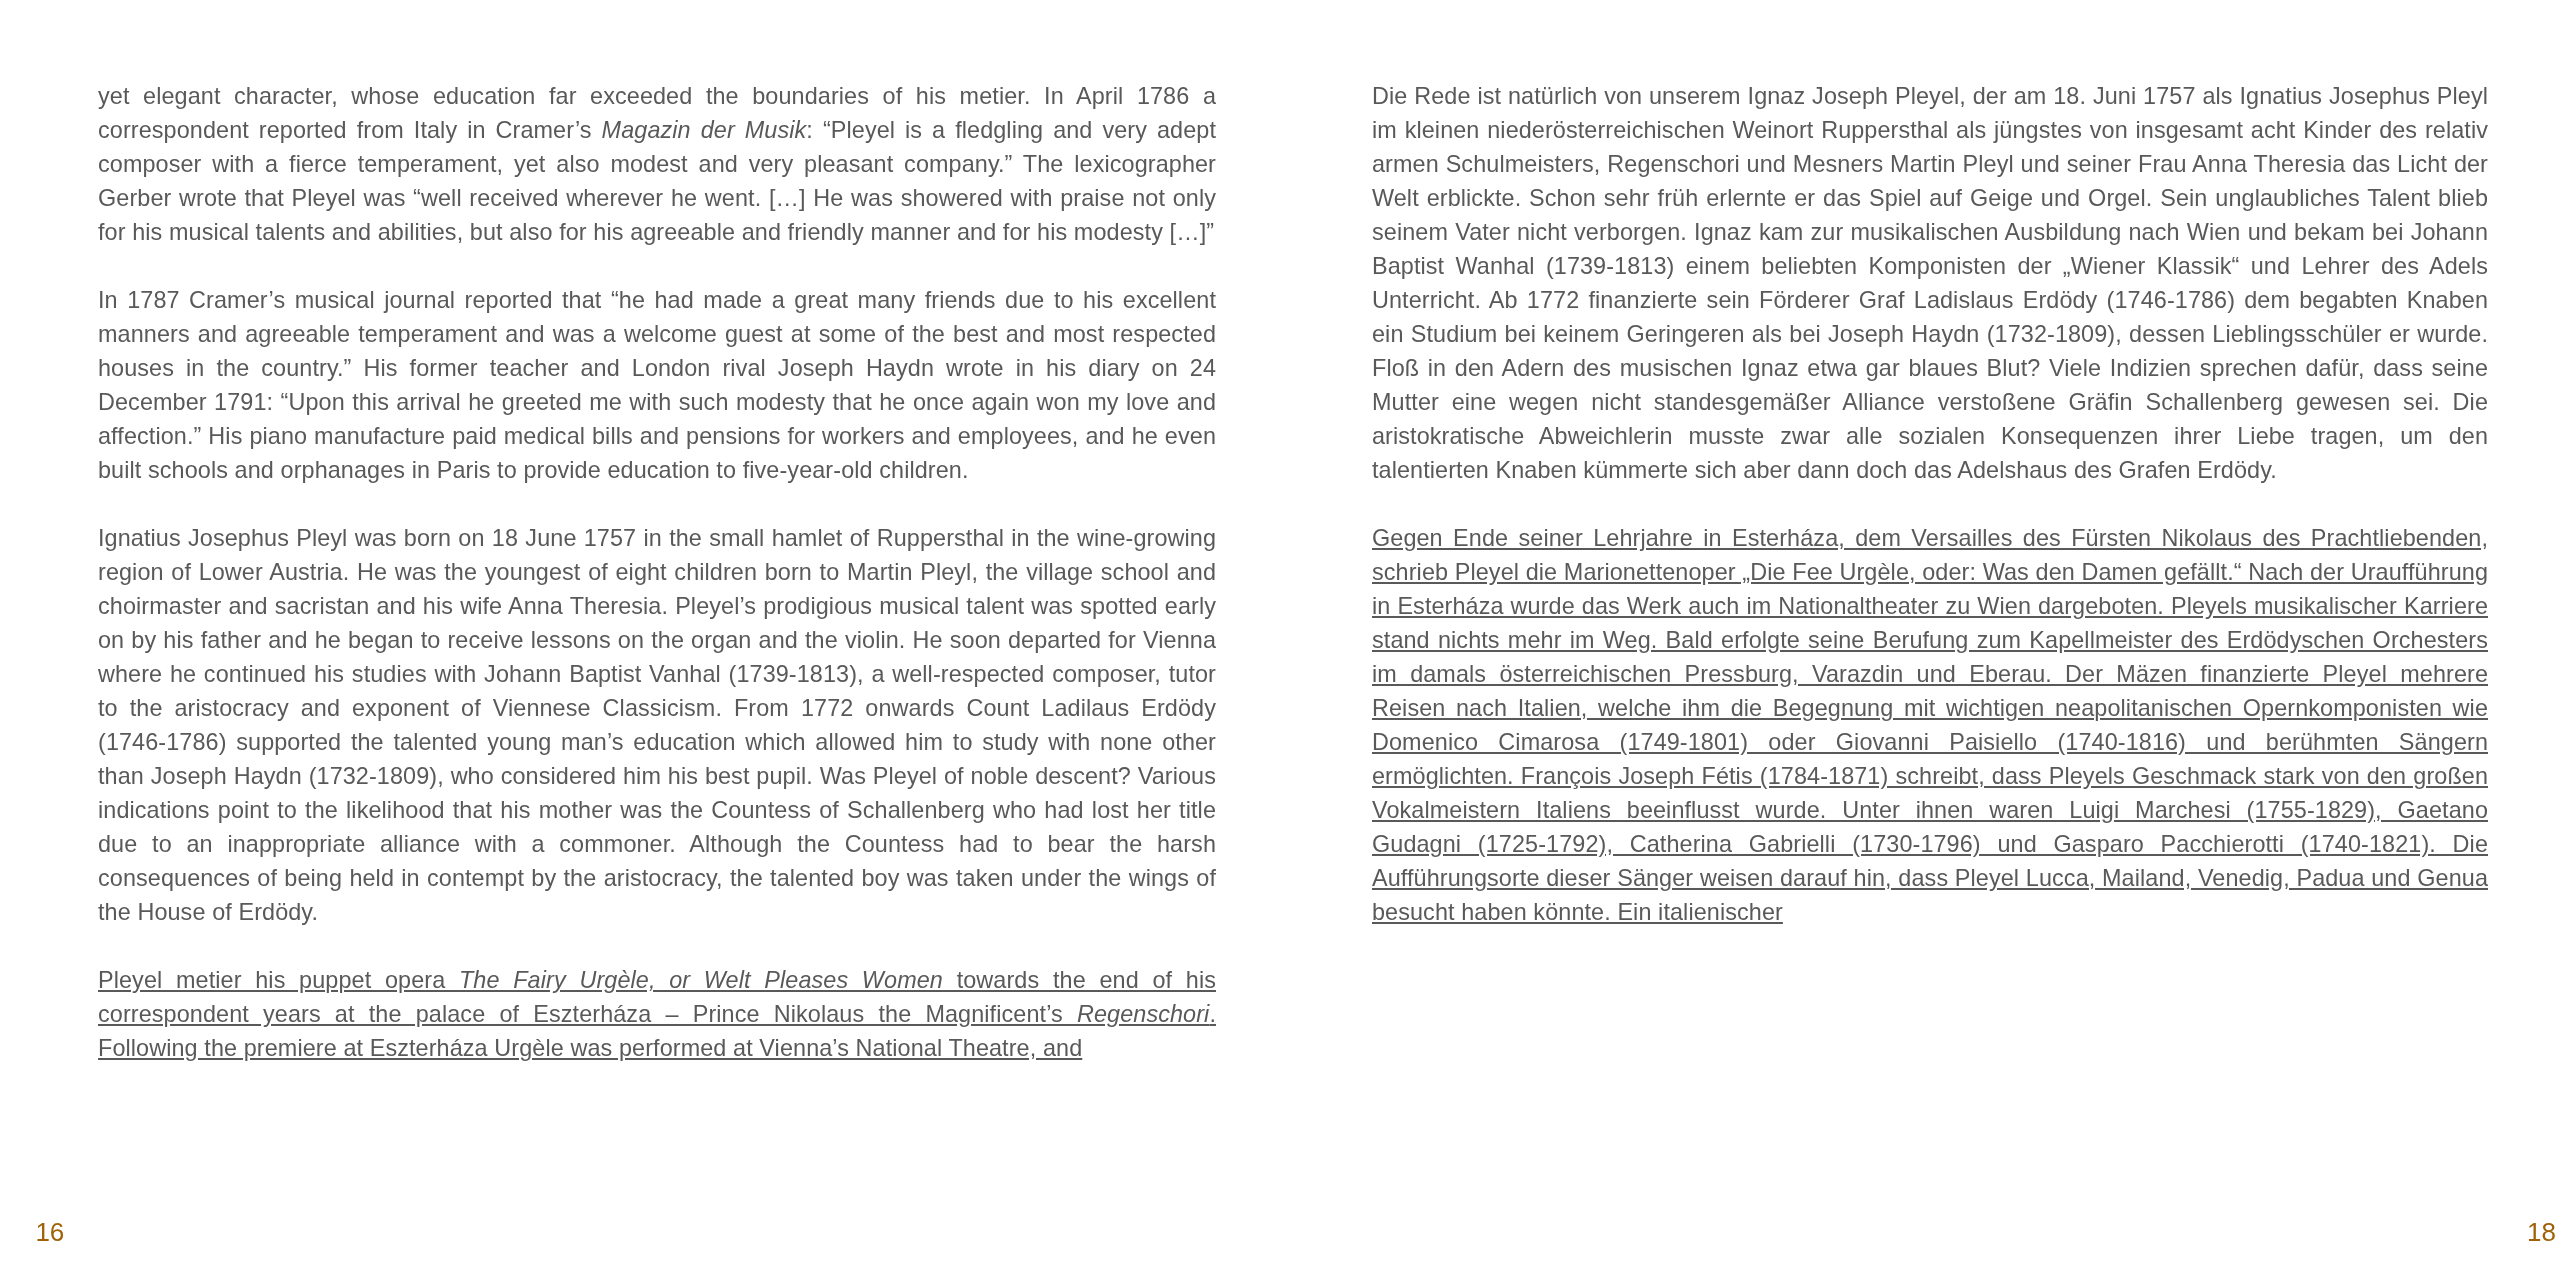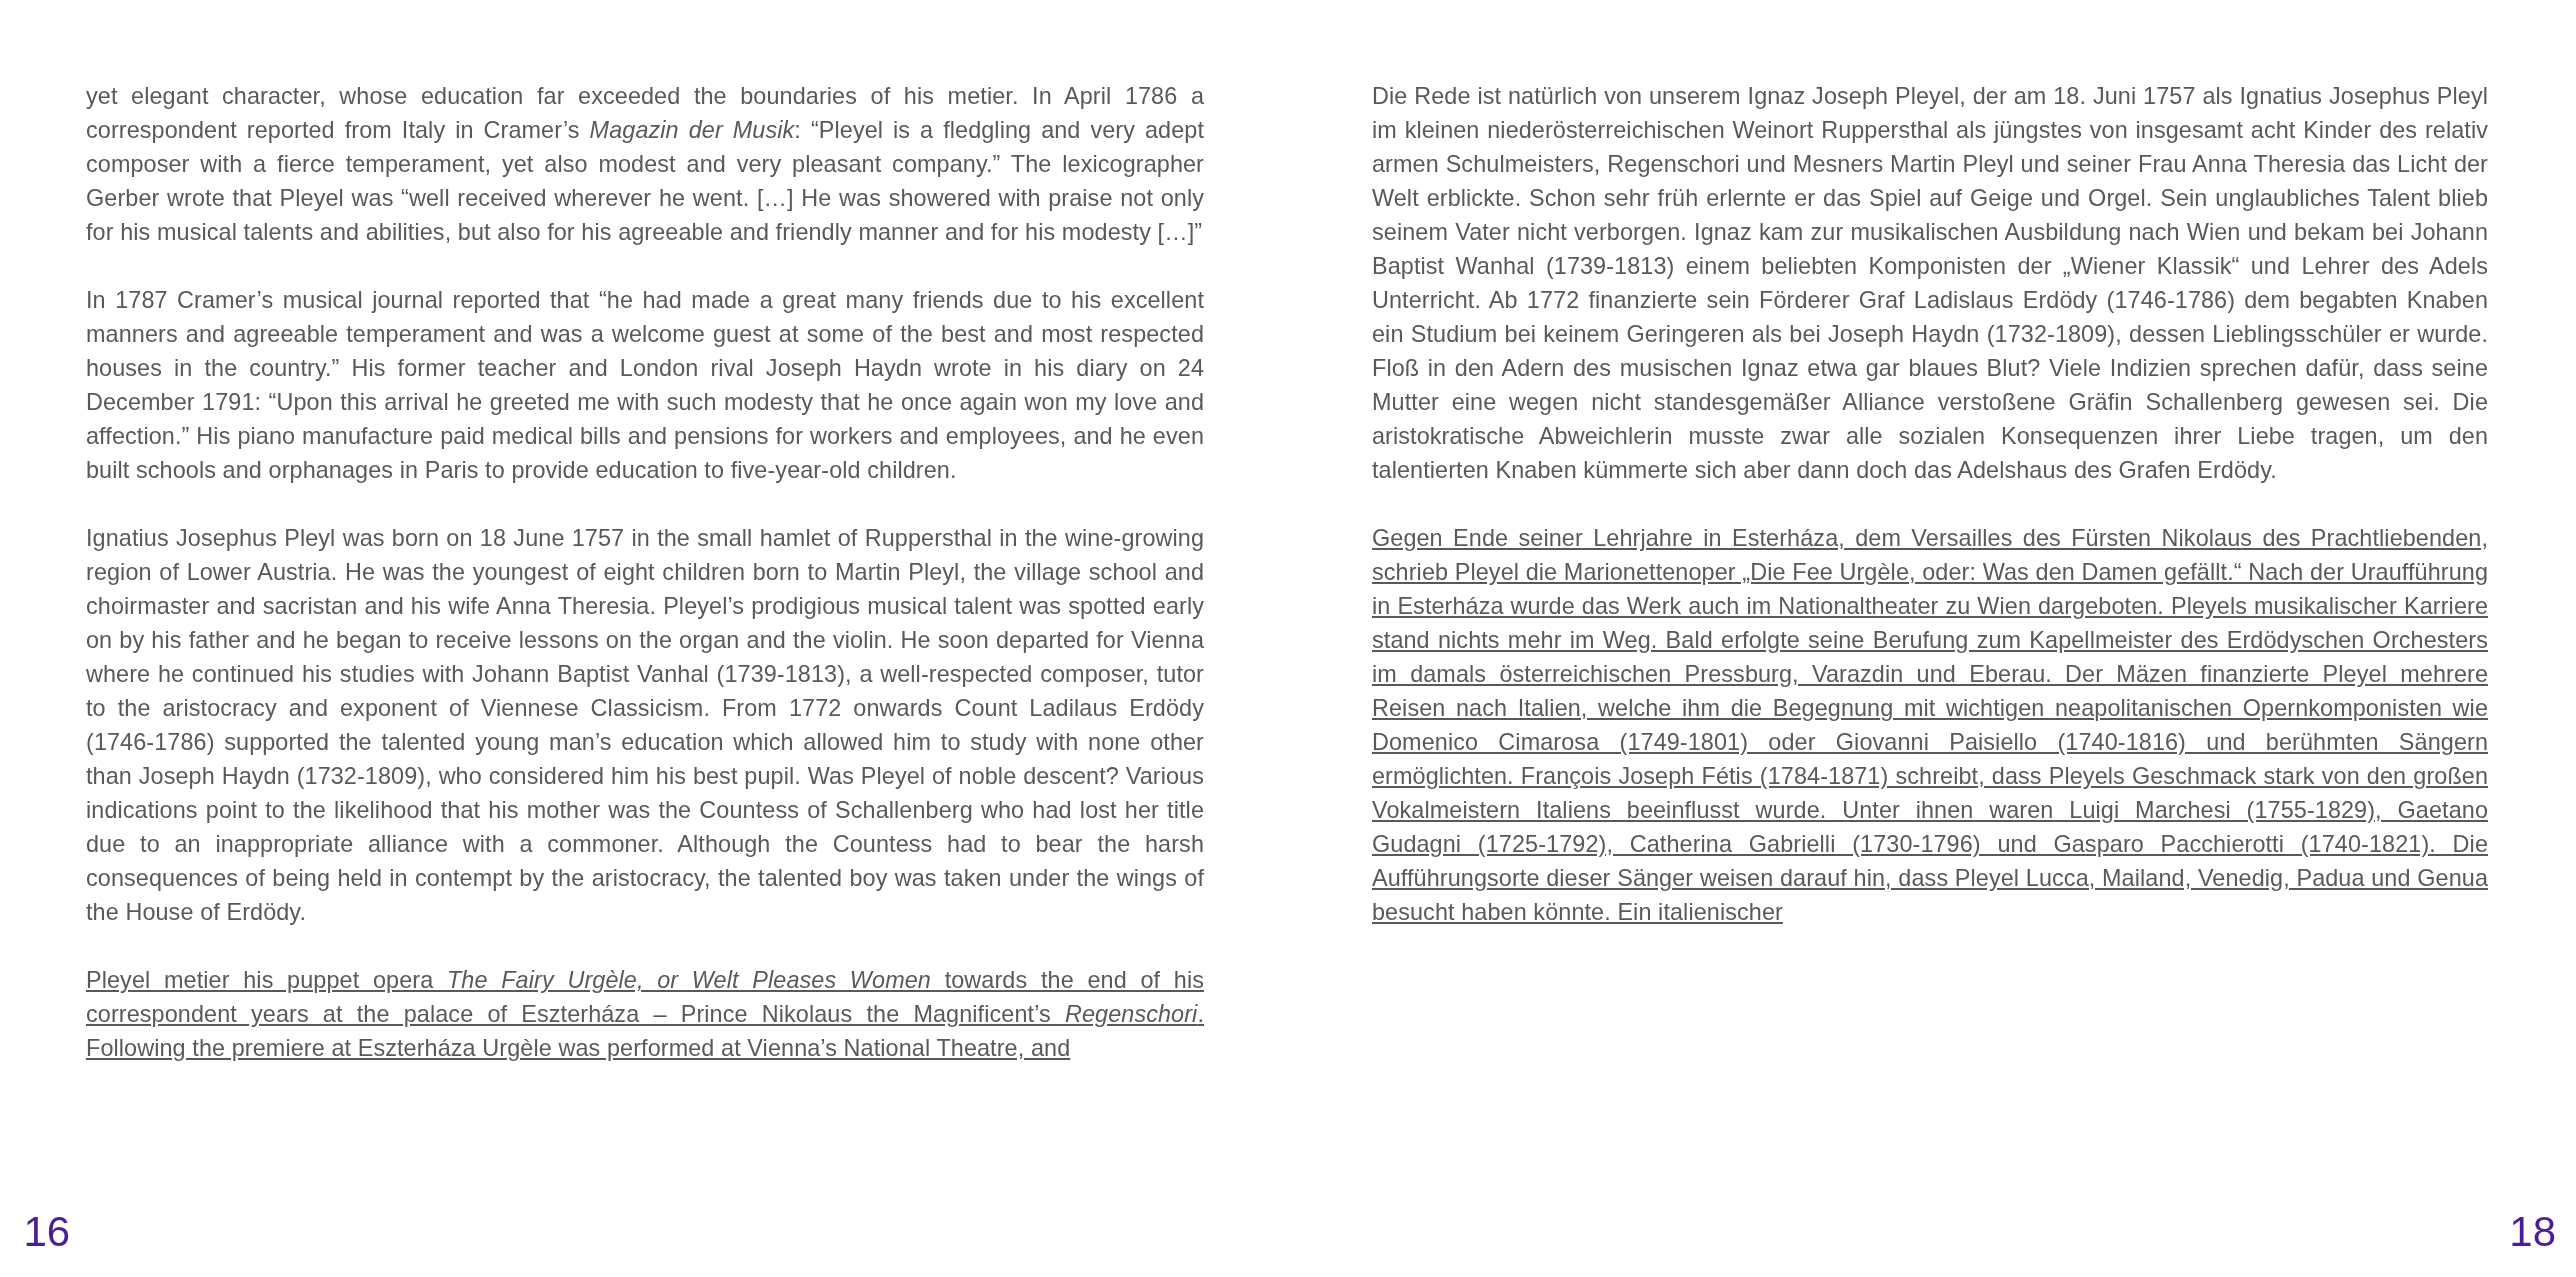--- a/index.html
+++ b/index.html
@@ -5,21 +5,21 @@
   html, body { margin: 0; padding: 0; }
   body {
     width: 2576px; height: 1277px;
     background: #ffffff;
     position: relative;
     overflow: hidden;
     font-family: "Liberation Sans", sans-serif;
   }
   .spread { position: absolute; inset: 0; }
   .page { position: absolute; top: 0; height: 100%; }
-  .page.left  { left: 0; width: 1288px; padding-left: 8px; }
+  .page.left  { left: 12px; width: 1288px; padding-left: 8px; }
   .page.right { left: 1288px; width: 1288px; }
 
   .text-column {
     position: absolute;
     top: 79px;
     font-size: 23.4px;
     line-height: 34px;
     color: #595959;
     text-align: justify;
     letter-spacing: 0.1px;
@@ -29,23 +29,23 @@
   .page.right .text-column { left: 84px;  width: 1116px; }
 
   .para { margin: 0 0 34px 0; }
   .para:last-child { margin-bottom: 4px; text-decoration: underline; }
   .para em { font-style: italic; }
   .para span, .para em { color: inherit; }
 
   .page-number {
     position: absolute;
     top: 1213px;
-    font-size: 42px;
+    font-size: 26px;
     line-height: 38px;
-    color: #4c1d95;
+    color: #a16207;
     font-weight: 300;
   }
   .page-number.num-left  { left: 23.4px; }
   .page-number.num-right { right: 20px; }
 </style>
 </head>
 <body>
 
 <div class="spread">
 

